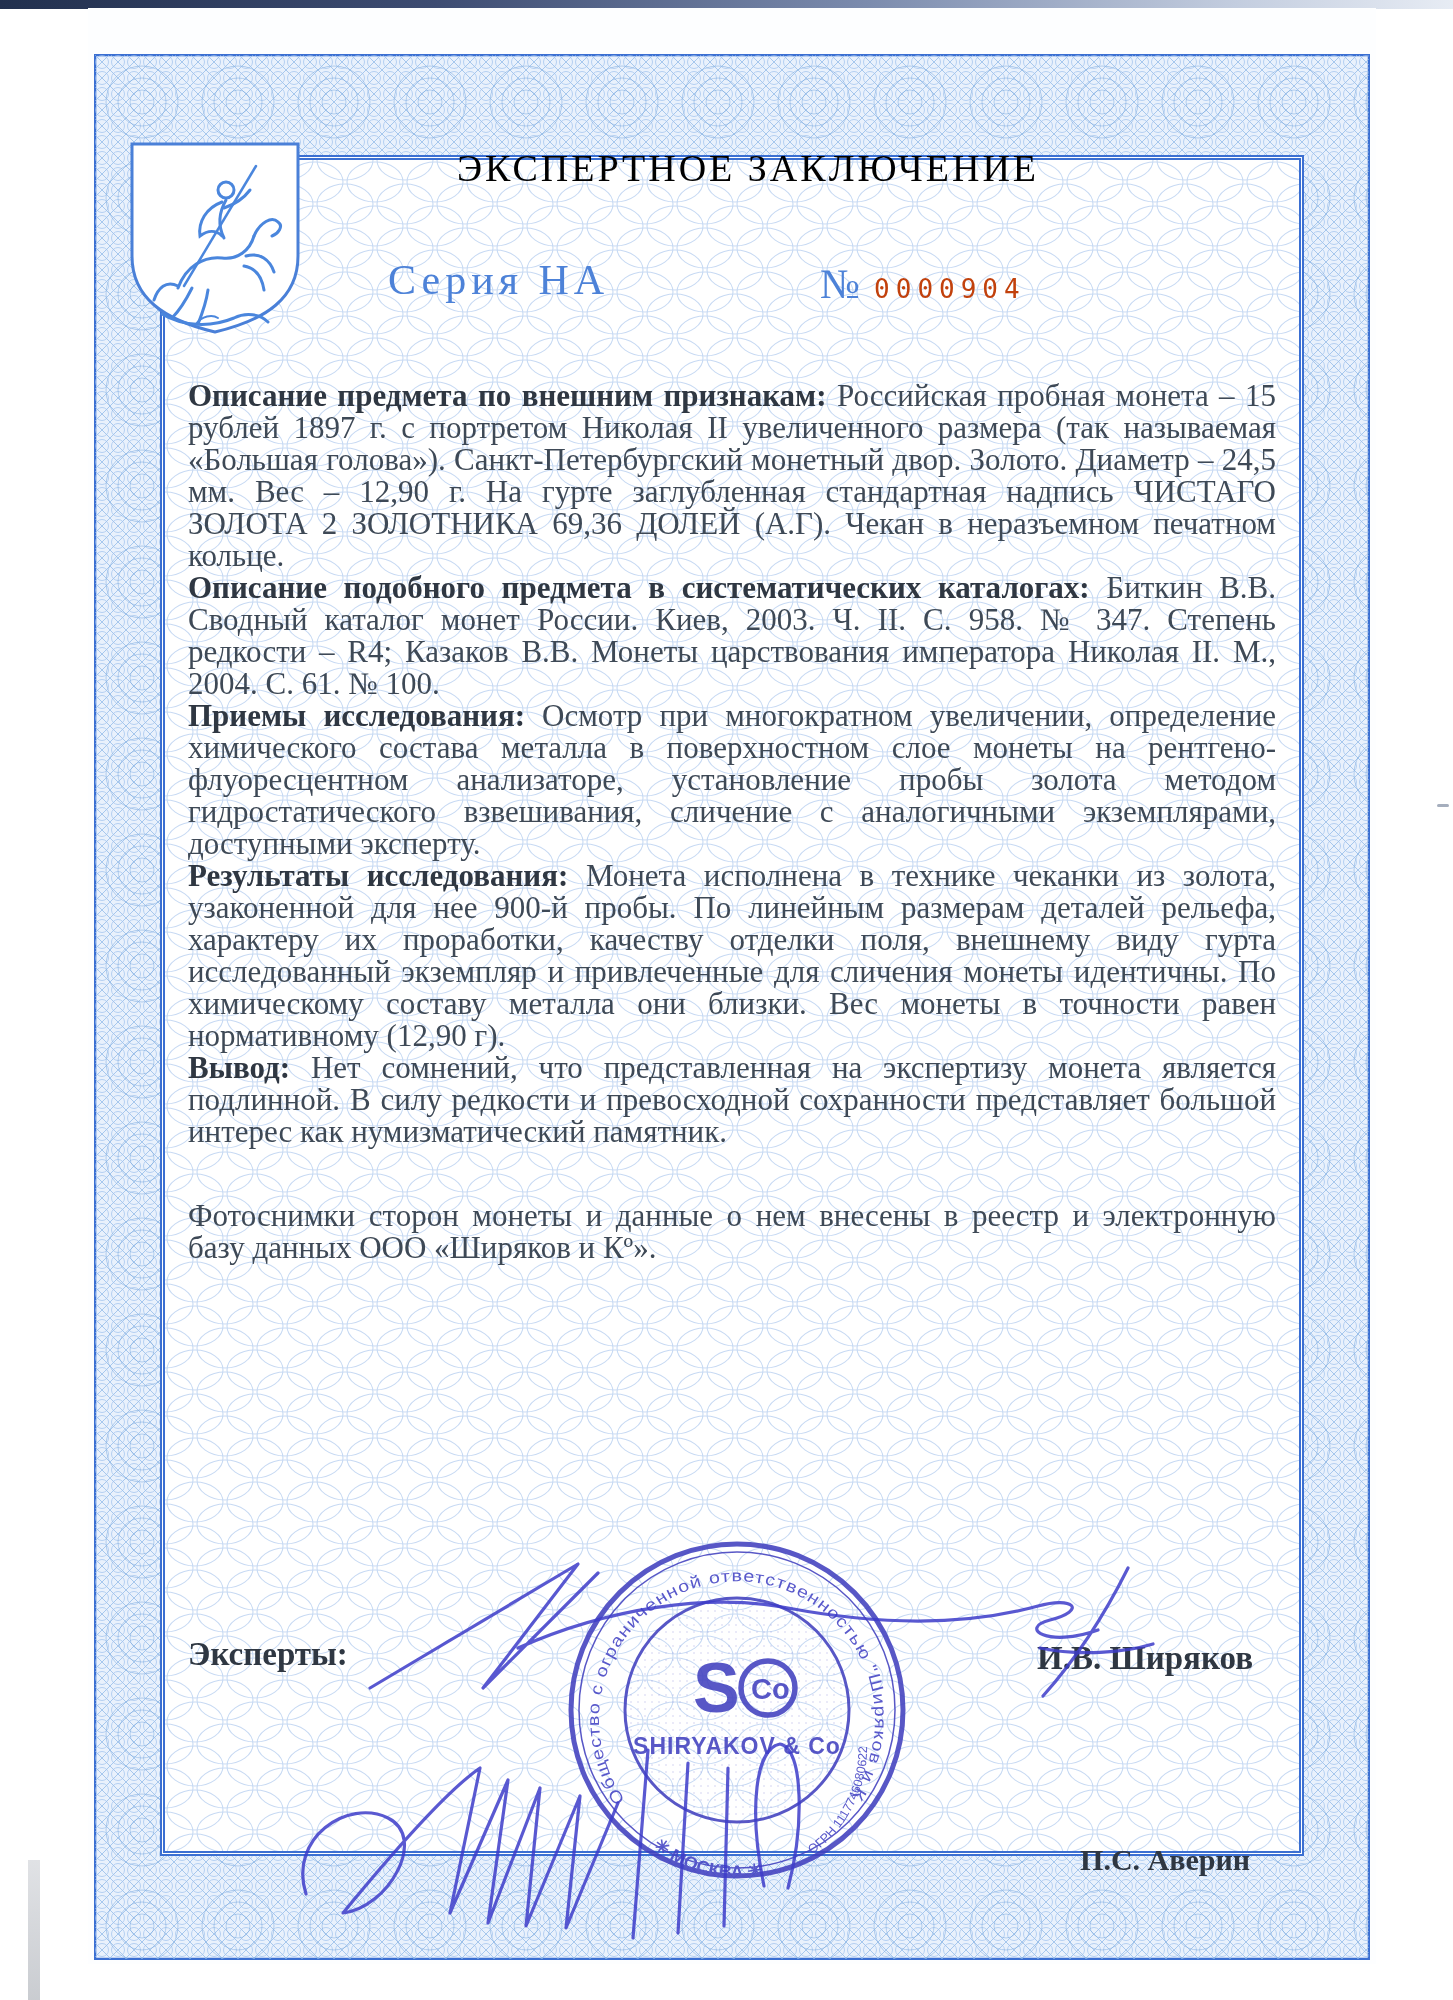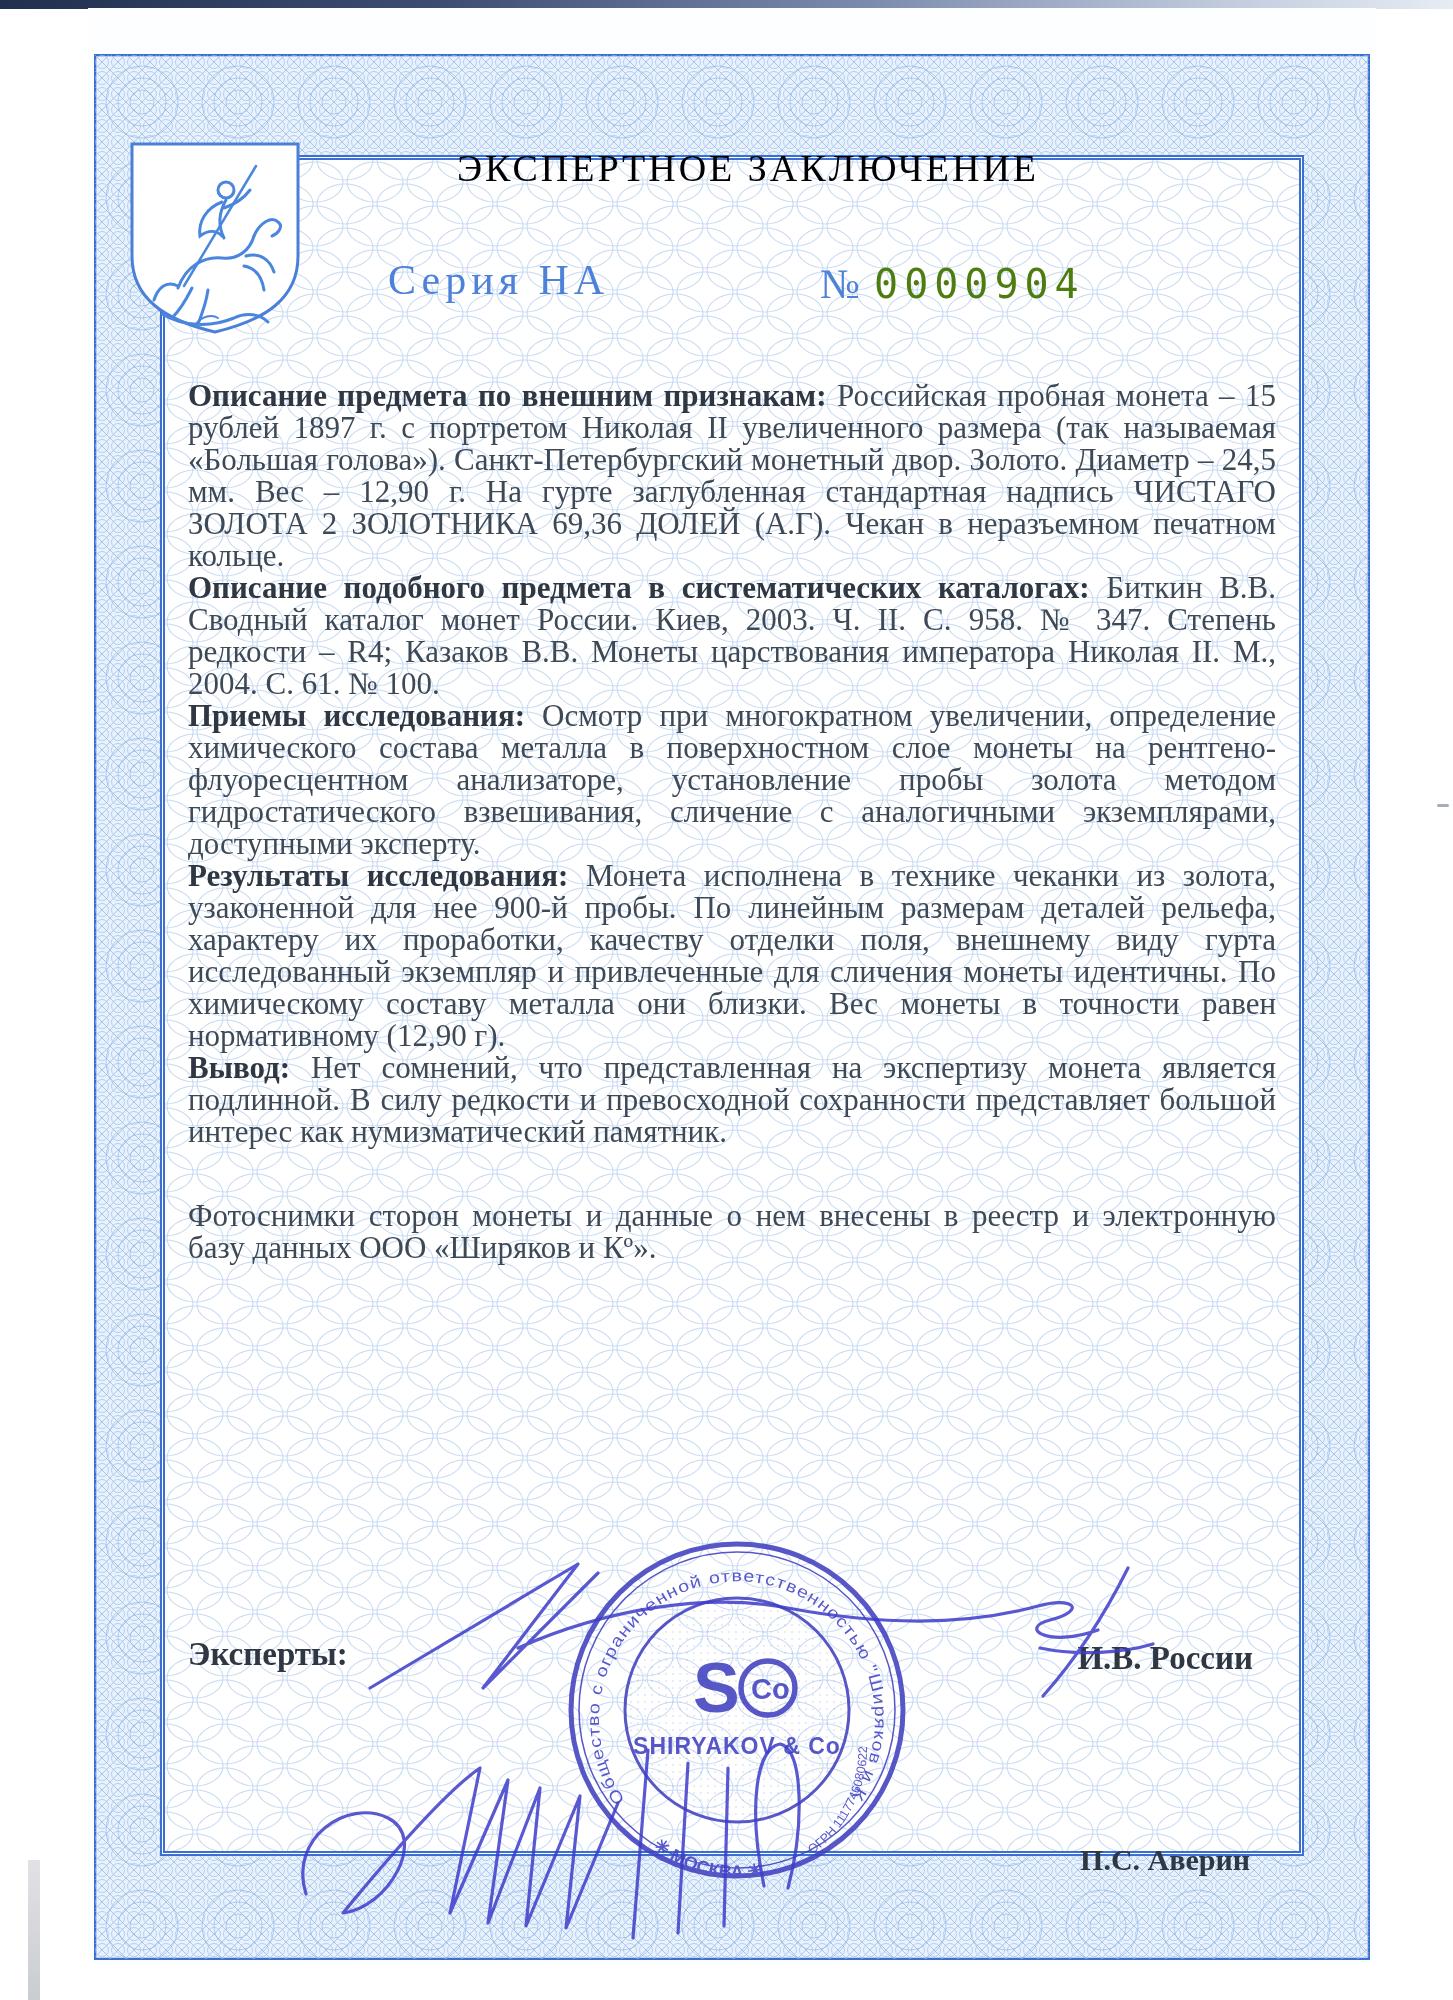--- a/index.html
+++ b/index.html
@@ -15,21 +15,21 @@
   .band{position:absolute;left:6px;top:46px;z-index:1;}
   .innerframe{position:absolute;left:72px;top:147px;width:1144px;height:1701px;z-index:2;
         border:5px double #3b6fd2;background:#ffffff;box-sizing:border-box;}
   .lattice{position:absolute;left:0;top:0;}
   .shield{position:absolute;left:38px;top:130px;z-index:7;}
   .title{position:absolute;left:230px;top:138px;width:860px;z-index:3;text-align:center;
         font-size:38px;letter-spacing:3px;color:#000000;white-space:nowrap;font-weight:normal;}
   .series{position:absolute;left:300px;top:248px;z-index:3;font-size:42px;letter-spacing:5px;color:#4d82d8;}
   .numwrap{position:absolute;left:732px;top:252px;z-index:3;display:flex;align-items:baseline;gap:14px;}
   .numsign{font-size:42px;color:#4d82d8;}
-  .numval{font-family:"DejaVu Sans Mono", monospace;font-size:40px;letter-spacing:6px;color:#4d7c0f;}
+  .numval{font-family:"DejaVu Sans Mono", monospace;font-size:26px;letter-spacing:6px;color:#c2410c;}
   .bodytext{position:absolute;left:100px;top:372px;width:1088px;z-index:3;
         font-size:31px;line-height:32px;color:#3e4956;text-align:justify;}
   .bodytext p{margin:0;}
   .bodytext b{color:#2f3742;}
   .registry{margin-top:52px !important;}
   .experts{position:absolute;left:100px;top:1628px;z-index:4;font-size:33px;font-weight:bold;color:#2f3742;text-align:center;}
   .expert1{position:absolute;right:123px;top:1632px;z-index:4;font-size:33px;font-weight:bold;color:#2f3742;}
   .expert2{position:absolute;right:126px;top:1835px;z-index:4;font-size:30px;font-weight:bold;color:#2f3742;}
   .stamp{position:absolute;left:477px;top:1530px;z-index:5;opacity:.88;}
   .signatures{position:absolute;left:0;top:0;z-index:6;pointer-events:none;}
@@ -109,21 +109,21 @@
     <div class="bodytext">
       <p><b>Описание предмета по внешним признакам:</b> <span>Российская пробная монета – 15 рублей 1897 г. с портретом Николая II увеличенного размера (так называемая «Большая голова»). Санкт-Петербургский монетный двор. Золото. Диаметр – 24,5 мм. Вес – 12,90 г. На гурте заглубленная стандартная надпись ЧИСТАГО ЗОЛОТА 2 ЗОЛОТНИКА 69,36 ДОЛЕЙ (А.Г). Чекан в неразъемном печатном кольце.</span></p>
       <p><b>Описание подобного предмета в систематических каталогах:</b> <span>Биткин В.В. Сводный каталог монет России. Киев, 2003. Ч. II. С. 958. № 347. Степень редкости – R4; Казаков В.В. Монеты царствования императора Николая II. М., 2004. С. 61. № 100.</span></p>
       <p><b>Приемы исследования:</b> <span>Осмотр при многократном увеличении, определение химического состава металла в поверхностном слое монеты на рентгено-флуоресцентном анализаторе, установление пробы золота методом гидростатического взвешивания, сличение с аналогичными экземплярами, доступными эксперту.</span></p>
       <p><b>Результаты исследования:</b> <span>Монета исполнена в технике чеканки из золота, узаконенной для нее 900-й пробы. По линейным размерам деталей рельефа, характеру их проработки, качеству отделки поля, внешнему виду гурта исследованный экземпляр и привлеченные для сличения монеты идентичны. По химическому составу металла они близки. Вес монеты в точности равен нормативному (12,90 г).</span></p>
       <p><b>Вывод:</b> <span>Нет сомнений, что представленная на экспертизу монета является подлинной. В силу редкости и превосходной сохранности представляет большой интерес как нумизматический памятник.</span></p>
       <p class="registry">Фотоснимки сторон монеты и данные о нем внесены в реестр и электронную базу данных ООО «Ширяков и Кº».</p>
     </div>
 
     <div class="experts">Эксперты:</div>
-    <div class="expert1">И.В. России</div>
+    <div class="expert1">И.В. Ширяков</div>
     <div class="expert2">П.С. Аверин</div>
 
     <svg class="stamp" width="345" height="345" viewBox="0 0 345 345">
       <defs>
         <pattern id="stx" width="7" height="7" patternUnits="userSpaceOnUse">
           <circle cx="3" cy="3" r="0.9" fill="#8a8ad8"></circle>
         </pattern>
         <path id="arcTop" d="M 60,262 A 138,138 0 1 1 284,262" fill="none"></path>
         <path id="arcBottom" d="M 42,210 A 130,130 0 0 0 302,210" fill="none"></path>
       </defs>

